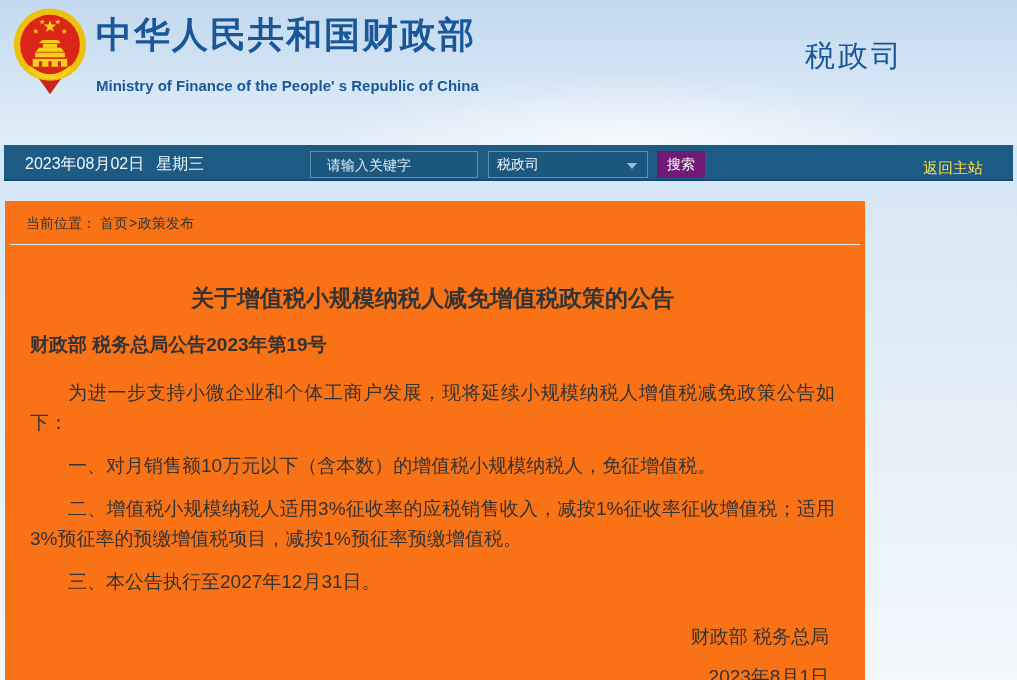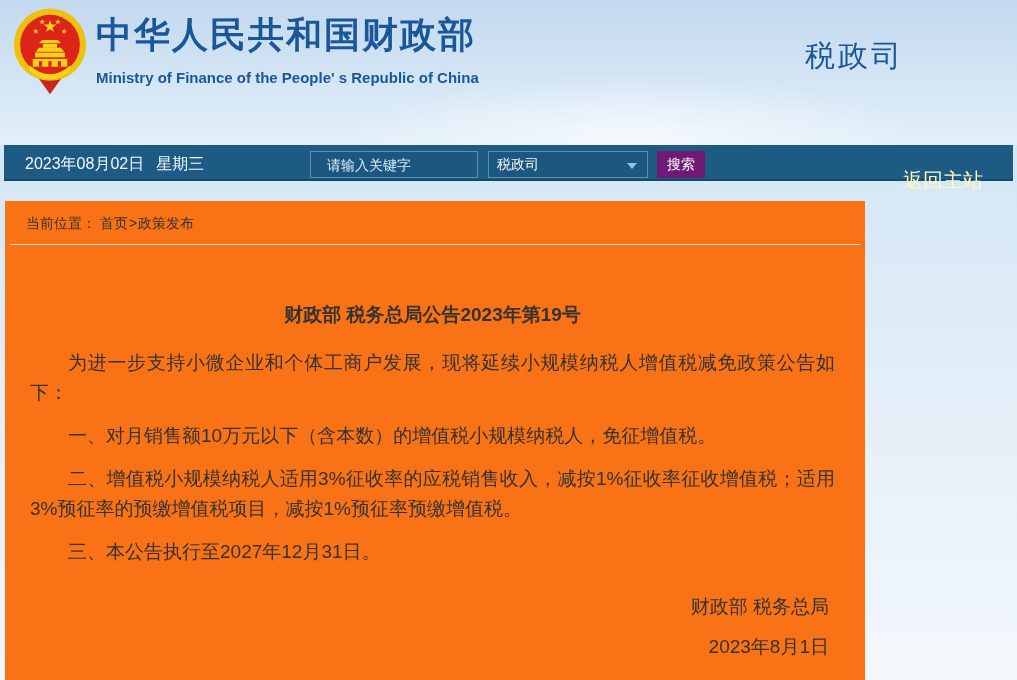--- a/index.html
+++ b/index.html
@@ -11,47 +11,47 @@
   }
   
   .site-header { position:relative; height:145px;
     background:
       radial-gradient(ellipse 420px 90px at 62% 95%, rgba(255,255,255,.65), rgba(255,255,255,0) 70%),
       linear-gradient(180deg,#c3d9ef 0%,#d5e6f5 60%,#e3eff9 100%);
   }
   .emblem { position:absolute; left:10px; top:7px; width:80px; height:88px; }
   .title-block { position:absolute; left:96px; top:13px; }
   .site-title { font-size:36px; font-weight:bold; color:#1a5799; letter-spacing:2px; line-height:44px; }
-  .site-subtitle { font-size:15px; font-weight:bold; color:#1a5799; margin-top:12px; }
+  .site-subtitle { font-size:15px; font-weight:bold; color:#1a5799; margin-top:20px; }
   .dept-title { position:absolute; left:805px; top:36px; font-size:30px; color:#1a5799; font-weight:500; letter-spacing:3px; }
   
   .navbar { position:relative; height:36px; margin:0 4px; background:#1d5b84; border-bottom:2px solid #17496c; }
   .nav-date { position:absolute; left:21px; top:0; line-height:38px; color:#f2f8fc; font-size:16px; }
   .nav-date .weekday { margin-left:12px; }
   .search-input { position:absolute; left:306px; top:6px; width:168px; height:27px;
     background:#1b577f; border:1px solid #5a91b5; color:#eaf3fa; font-size:14px; padding:0 16px; outline:none; }
   .search-input::placeholder { color:#dcebf6; opacity:1; }
   .dept-select { position:absolute; left:484px; top:6px; width:160px; height:27px;
     background:#1b577f; border:1px solid #5a91b5; color:#f2f8fc; font-size:14px;
     line-height:25px; padding:0 8px; cursor:pointer; }
   .chevron { position:absolute; right:10px; top:11px; width:0; height:0;
     border-left:5px solid transparent; border-right:5px solid transparent; border-top:6px solid #8fc3e3; }
   .search-btn { position:absolute; left:653px; top:6px; width:48px; height:27px;
     background:#701a75; color:#fff; border:none; font-size:14px; cursor:pointer; font-family:inherit; }
-  .home-link { position:absolute; right:30px; top:16px; line-height:38px; color:#fef9c3; font-size:20px; text-decoration:none; cursor:pointer; }
+  .home-link { position:absolute; right:30px; top:4px; line-height:38px; color:#fde047; font-size:15px; text-decoration:none; cursor:pointer; }
   
   .panel { margin:20px 20px 0 5px; width:860px; height:488px; background:#f97316; }
   .breadcrumb { height:44px; line-height:44px; margin:0 5px; padding-left:16px;
     border-bottom:1px solid #e4e4e4; font-size:14px; color:#333; }
   .breadcrumb .crumb-link { color:#333; text-decoration:none; cursor:pointer; }
   .breadcrumb .sep { margin:0 1px; }
   
   .article { padding:38px 30px 0 25px; }
   .doc-title { text-align:center; font-size:23px; font-weight:bold; color:#333; line-height:30px; }
-  .doc-number { text-align:center; font-size:19px; font-weight:bold; color:#333; margin-top:19px; }
+  .doc-number { font-size:19px; font-weight:bold; color:#333; margin-top:19px; }
   .article p { font-size:19px; line-height:30px; color:#333; text-indent:2em; margin-top:13px; text-align:justify; }
   .article p.first { margin-top:20px; }
   .sig-block { text-align:right; padding-right:6px; }
   .sig-name { font-size:19px; color:#333; margin-top:27px; }
   .sig-date { font-size:19px; color:#333; margin-top:14px; }
 </style>
 </head>
 <body>
 
 <header class="site-header">
@@ -108,20 +108,21 @@
   <a class="home-link">返回主站</a>
 </nav>
 
 <div class="panel">
   <div class="breadcrumb">
     <span>当前位置：</span>
     <a class="crumb-link">首页</a><span class="sep">&gt;</span><a class="crumb-link">政策发布</a>
   </div>
 
   <article class="article">
+    <h1 class="doc-title">关于增值税小规模纳税人减免增值税政策的公告</h1>
     <div class="doc-number">财政部 税务总局公告2023年第19号</div>
     <p class="first">为进一步支持小微企业和个体工商户发展，现将延续小规模纳税人增值税减免政策公告如下：</p>
     <p>一、对月销售额10万元以下（含本数）的增值税小规模纳税人，免征增值税。</p>
     <p>二、增值税小规模纳税人适用3%征收率的应税销售收入，减按1%征收率征收增值税；适用3%预征率的预缴增值税项目，减按1%预征率预缴增值税。</p>
     <p>三、本公告执行至2027年12月31日。</p>
     <div class="sig-block">
       <div class="sig-name">财政部 税务总局</div>
       <div class="sig-date">2023年8月1日</div>
     </div>
   </article>

